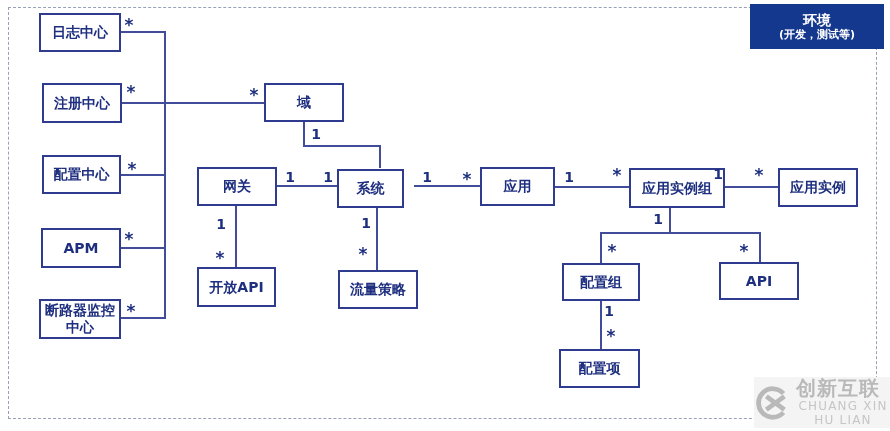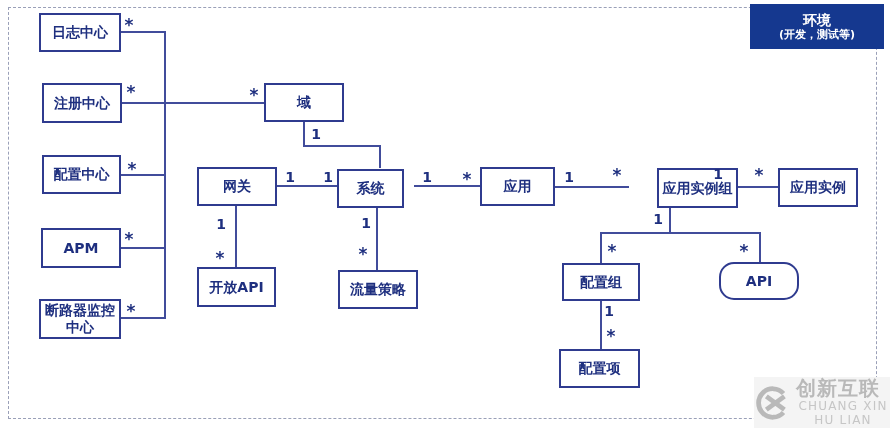--- a/index.html
+++ b/index.html
@@ -112,36 +112,36 @@
     </div>
   <div class="node" style="left:197px;top:167px;width:80px;height:39px;">
       <span>网关</span>
     </div>
   <div class="node" style="left:337px;top:169px;width:67px;height:39px;">
       <span>系统</span>
     </div>
   <div class="node" style="left:480px;top:167px;width:75px;height:39px;">
       <span>应用</span>
     </div>
-  <div class="node" style="left:629px;top:168px;width:81px;height:40px;margin-left:28px;">
+  <div class="node" style="left:629px;top:168px;width:96px;height:40px;">
       <span>应用实例组</span>
     </div>
   <div class="node" style="left:197px;top:267px;width:79px;height:40px;">
       <span>开放API</span>
     </div>
   <div class="node" style="left:778px;top:168px;width:80px;height:39px;">
       <span>应用实例</span>
     </div>
   <div class="node" style="left:338px;top:270px;width:80px;height:39px;">
       <span>流量策略</span>
     </div>
   <div class="node" style="left:562px;top:263px;width:78px;height:38px;">
       <span>配置组</span>
     </div>
-  <div class="node" style="left:719px;top:262px;width:80px;height:38px;border-radius:15px;">
+  <div class="node" style="left:719px;top:262px;width:80px;height:38px;">
       <span>API</span>
     </div>
   <div class="node" style="left:559px;top:349px;width:81px;height:39px;">
       <span>配置项</span>
     </div>
 
   <span class="m star" style="left:129px;top:22px;">*</span>
   <span class="m star" style="left:131px;top:89px;">*</span>
   <span class="m star" style="left:132px;top:166px;">*</span>
   <span class="m star" style="left:129px;top:236px;">*</span>

